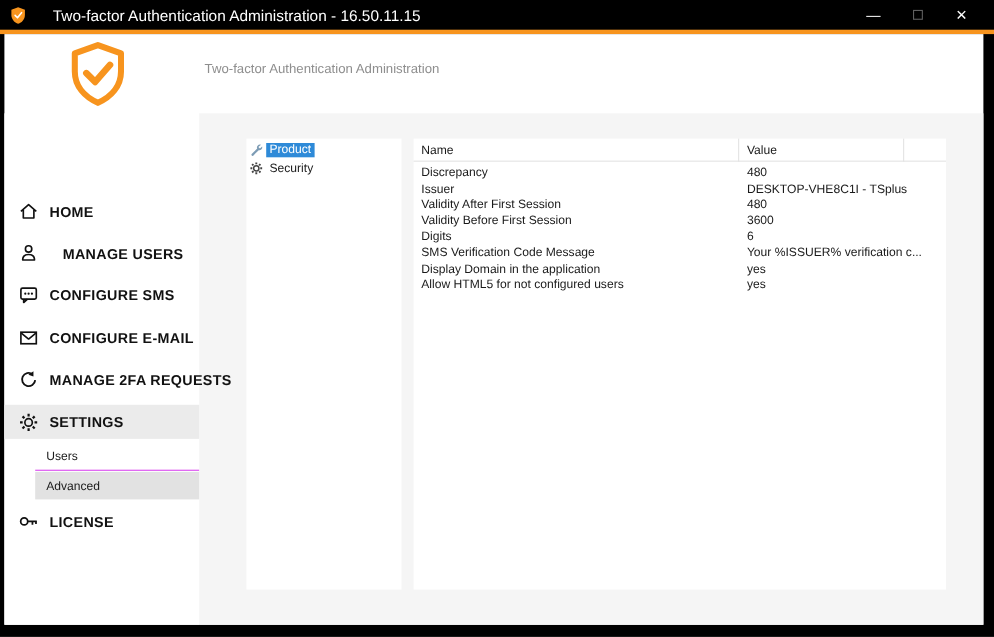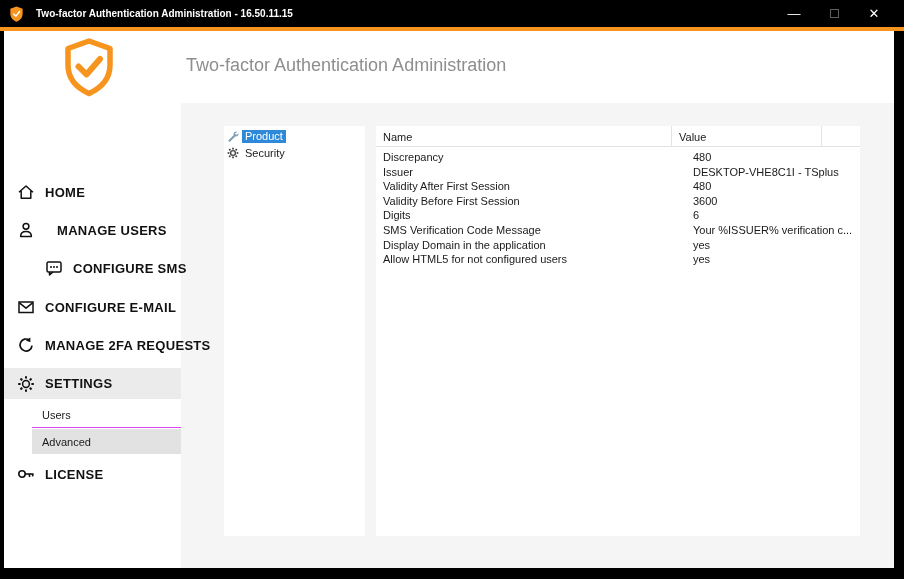--- a/index.html
+++ b/index.html
@@ -2,32 +2,32 @@
 <html><head>
 <meta charset="utf-8">
 <style>
   * { margin:0; padding:0; box-sizing:border-box; }
   html,body { width:904px; height:579px; background:#fff; font-family:"Liberation Sans", sans-serif; }
   .window { position:relative; width:904px; height:579px; background:#000; overflow:hidden; }
 
   
   .titlebar { position:absolute; top:0; left:0; width:904px; height:27px; background:#000; display:flex; align-items:center; }
   .titlebar-icon { margin-left:9px; width:15px; height:16px; flex:0 0 auto; }
-  .titlebar-text { color:#fff; font-size:10px; margin-left:12px; white-space:nowrap;font-weight:bold; }
+  .titlebar-text { color:#fff; font-size:14px; margin-left:24px; white-space:nowrap; }
   .win-controls { position:absolute; right:10px; top:0; height:27px; display:flex; align-items:center; }
   .win-btn { width:40px; height:27px; display:flex; align-items:center; justify-content:center; color:#fff; font-size:13px; cursor:default; }
   .max-box { width:9px; height:9px; border:1px solid #5f5f5f; }
   .accent-line { position:absolute; top:27px; left:0; width:904px; height:4px; }
 
   
   .body { position:absolute; top:31px; left:4px; width:890px; height:537px; background:#fff; }
 
   
   .logo { position:absolute; left:56px; top:6px; width:58px; height:60px; }
-  .page-title { position:absolute; left:182px; top:24px; font-size:18px; color:#8e8e8e; white-space:nowrap; }
+  .page-title { position:absolute; left:182px; top:24px; font-size:12px; color:#8e8e8e; white-space:nowrap; }
 
   
   .content-bg { position:absolute; left:177px; top:72px; width:713px; height:465px; background:#f5f5f5; }
 
   
   .sidebar { position:absolute; left:0; top:72px; width:177px; height:465px; background:#fff; }
   .nav-item { position:absolute; left:0; width:177px; height:30px; display:flex; align-items:center; color:#111; }
   .nav-item .nav-icon { width:18px; height:18px; margin-left:13px; flex:0 0 auto; }
   .nav-item .nav-label { font-size:13px; font-weight:700; letter-spacing:0.3px; margin-left:10px; white-space:nowrap; }
   .nav-item.selected { background:#ebebeb; height:31px; }
@@ -44,21 +44,21 @@
   .tree-item.selected .tree-label { color:#fff; }
 
   .table-panel { position:absolute; left:372px; top:95px; width:484px; height:410px; background:#fff; font-size:11px; color:#1a1a1a; }
   .grid-header { position:absolute; top:0; left:0; width:100%; height:21px; border-bottom:1px solid #e3e3e3; }
   .grid-header .hcell { position:absolute; top:0; height:21px; display:flex; align-items:center; padding-left:7px; border-right:1px solid #e3e3e3; }
   .hcell.c-name { left:0; width:296px; }
   .hcell.c-value { left:296px; width:150px; }
   .grid-rows { position:absolute; top:24px; left:0; width:100%; }
   .grid-row { position:relative; height:14.6px; line-height:14.6px; white-space:nowrap; }
   .cell-name { position:absolute; left:7px; }
-  .cell-value { position:absolute; left:317px; }
+  .cell-value { position:absolute; left:303px; }
 </style>
 </head>
 <body>
 
 <div class="window">
 
   <div class="titlebar">
     <svg class="titlebar-icon" viewBox="0 0 24 26">
       <path d="M12 1 L22 4.5 V12 C22 19 17.5 23.5 12 25.5 C6.5 23.5 2 19 2 12 V4.5 Z" fill="#F7941E"></path>
       <path d="M7.5 13 L11 16.5 L17 9" fill="none" stroke="#fff" stroke-width="2.4" stroke-linecap="round" stroke-linejoin="round"></path>
@@ -94,21 +94,21 @@
       </div>
 
       <div class="nav-item" style="top:112px;gap:12px;">
         <svg class="nav-icon" viewBox="0 0 18 18">
           <circle cx="9" cy="5.3" r="2.9" fill="none" stroke="#111" stroke-width="1.5"></circle>
           <path d="M3.6 15.4 C3.6 11.8 6 10.4 9 10.4 C12 10.4 14.4 11.8 14.4 15.4 Z" fill="none" stroke="#111" stroke-width="1.5" stroke-linejoin="round"></path>
         </svg>
         <span class="nav-label">MANAGE USERS</span>
       </div>
 
-      <div class="nav-item" style="top:150px;padding-left:28px;">
+      <div class="nav-item" style="top:150px;">
         <svg class="nav-icon" viewBox="0 0 18 18">
           <rect x="2" y="3" width="14" height="10" rx="1.5" fill="none" stroke="#111" stroke-width="1.5"></rect>
           <path d="M4.5 13 L4.5 16 L8 13" fill="none" stroke="#111" stroke-width="1.5" stroke-linejoin="round"></path>
           <circle cx="6" cy="8" r="1" fill="#111"></circle>
             <circle cx="9" cy="8" r="1" fill="#111"></circle>
             <circle cx="12" cy="8" r="1" fill="#111"></circle>
         </svg>
         <span class="nav-label">CONFIGURE SMS</span>
       </div>
 

